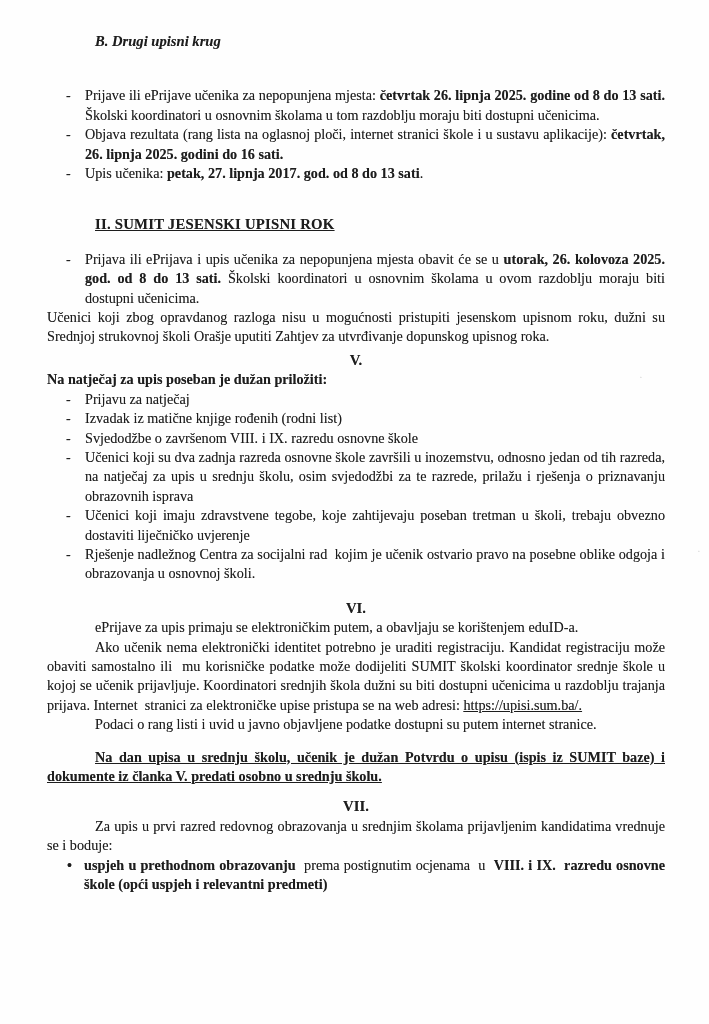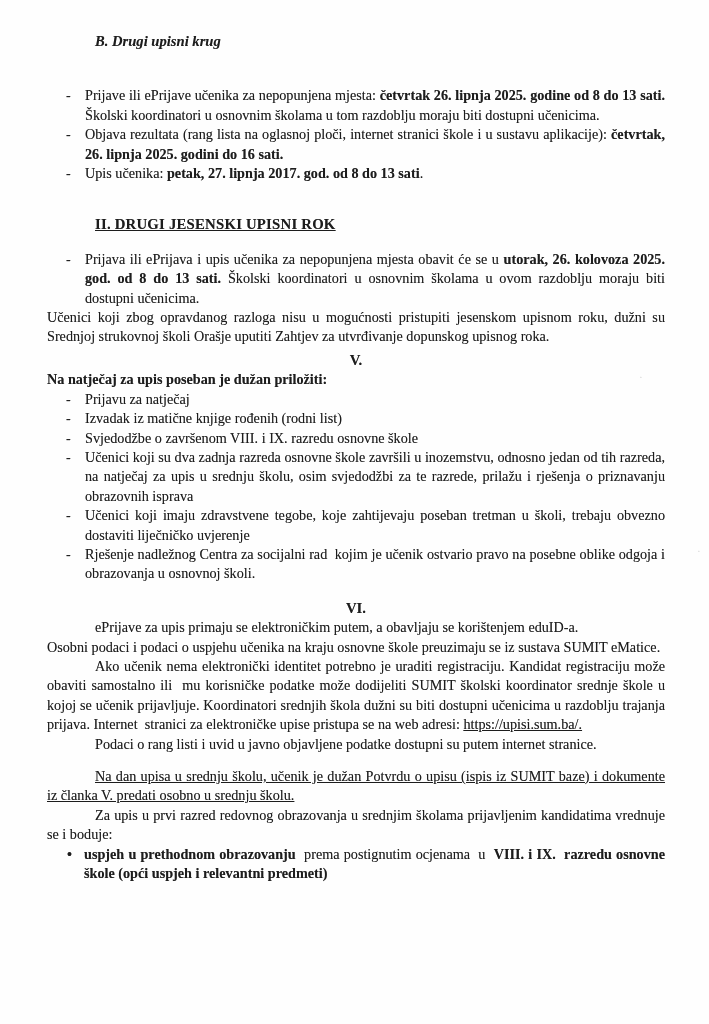--- a/index.html
+++ b/index.html
@@ -34,21 +34,21 @@
   .indent{text-indent:48px;}
   .section-num{
     text-align:center;font-weight:bold;margin:0;font-size:14.8px;
   }
   .num-v{margin-top:4px;}
   .num-vi{margin-top:15px;}
   .num-vii{margin-top:11px;}
   .v-intro{font-weight:bold;margin:0;}
   .doc-link{text-decoration:underline;color:inherit;}
   .notice{
-    font-weight:normal;text-decoration:underline;
+    font-weight:bold;text-decoration:underline;
     text-indent:48px;margin:13px 0 0 0;text-align:justify;
   }
   .bullet-list li{display:flex;padding-left:20px;text-align:justify;}
   .bullet-list .marker{flex:0 0 17px;font-weight:bold;}
   .bullet-list .li-text{flex:1;}
   .scan-artifact{
     position:absolute;color:#9a9a9a;opacity:.28;
     font-size:11px;pointer-events:none;
   }
   .artifact-1{right:66px;top:368px;transform:rotate(18deg);}
@@ -72,21 +72,21 @@
     <li>
       <span class="marker">-</span>
       <span class="li-text"><span>Objava rezultata (rang lista na oglasnoj ploči, internet stranici škole i u sustavu aplikacije): </span><b>četvrtak, 26. lipnja 2025. godini do 16 sati.</b><span></span></span>
     </li>
     <li>
       <span class="marker">-</span>
       <span class="li-text"><span>Upis učenika: </span><b>petak, 27. lipnja 2017. god. od 8 do 13 sati</b><span>.</span></span>
     </li>
   </ul>
 
-  <h2 class="ii-heading">II. DRUGI JESENSKI UPISNI ROK</h2>
+  <h2 class="ii-heading">II. SUMIT JESENSKI UPISNI ROK</h2>
 
   <ul class="dash-list">
     <li>
       <span class="marker">-</span>
       <span class="li-text"><span>Prijava ili ePrijava i upis učenika za nepopunjena mjesta obavit će se u </span><b>utorak, 26. kolovoza 2025. god. od 8 do 13 sati.</b><span> Školski koordinatori u osnovnim školama u ovom razdoblju moraju biti dostupni učenicima.</span></span>
     </li>
   </ul>
 
   <p class="para">Učenici koji zbog opravdanog razloga nisu u mogućnosti pristupiti jesenskom upisnom roku, dužni su Srednjoj strukovnoj školi Orašje uputiti Zahtjev za utvrđivanje dopunskog upisnog roka.</p>
 
@@ -115,26 +115,26 @@
       <span class="li-text">Učenici koji imaju zdravstvene tegobe, koje zahtijevaju poseban tretman u školi, trebaju obvezno dostaviti liječničko uvjerenje</span>
     </li>
     <li>
       <span class="marker">-</span>
       <span class="li-text">Rješenje nadležnog Centra za socijalni rad &nbsp;kojim je učenik ostvario pravo na posebne oblike odgoja i obrazovanja u osnovnoj školi.</span>
     </li>
   </ul>
 
   <p class="section-num num-vi">VI.</p>
   <p class="para indent">ePrijave za upis primaju se elektroničkim putem, a obavljaju se korištenjem eduID-a.</p>
-  <p class="para">Osobni podaci i podaci o uspjehu učenika na kraju osnovne škole preuzimaju se iz sustava SUMIT eMatice.</p>
   <p class="para indent"><span>Ako učenik nema elektronički identitet potrebno je uraditi registraciju. Kandidat registraciju može obaviti samostalno ili &nbsp;mu korisničke podatke može dodijeliti SUMIT školski koordinator srednje škole u kojoj se učenik prijavljuje. Koordinatori srednjih škola dužni su biti dostupni učenicima u razdoblju trajanja prijava. Internet &nbsp;stranici za elektroničke upise pristupa se na web adresi: </span><span class="doc-link">https://upisi.sum.ba/.</span></p>
   <p class="para indent">Podaci o rang listi i uvid u javno objavljene podatke dostupni su putem internet stranice.</p>
 
   <p class="notice">Na dan upisa u srednju školu, učenik je dužan Potvrdu o upisu (ispis iz SUMIT baze) i dokumente iz članka V. predati osobno u srednju školu.</p>
 
+  <p class="section-num num-vii">VII.</p>
   <p class="para indent">Za upis u prvi razred redovnog obrazovanja u srednjim školama prijavljenim kandidatima vrednuje se i boduje:</p>
 
   <ul class="bullet-list">
     <li>
       <span class="marker">•</span>
       <span class="li-text"><b>uspjeh u prethodnom obrazovanju</b><span> &nbsp;prema postignutim ocjenama &nbsp;u &nbsp;</span><b>VIII. i IX. &nbsp;razredu osnovne škole (opći uspjeh i relevantni predmeti)</b></span>
     </li>
   </ul>
 
 </div>

